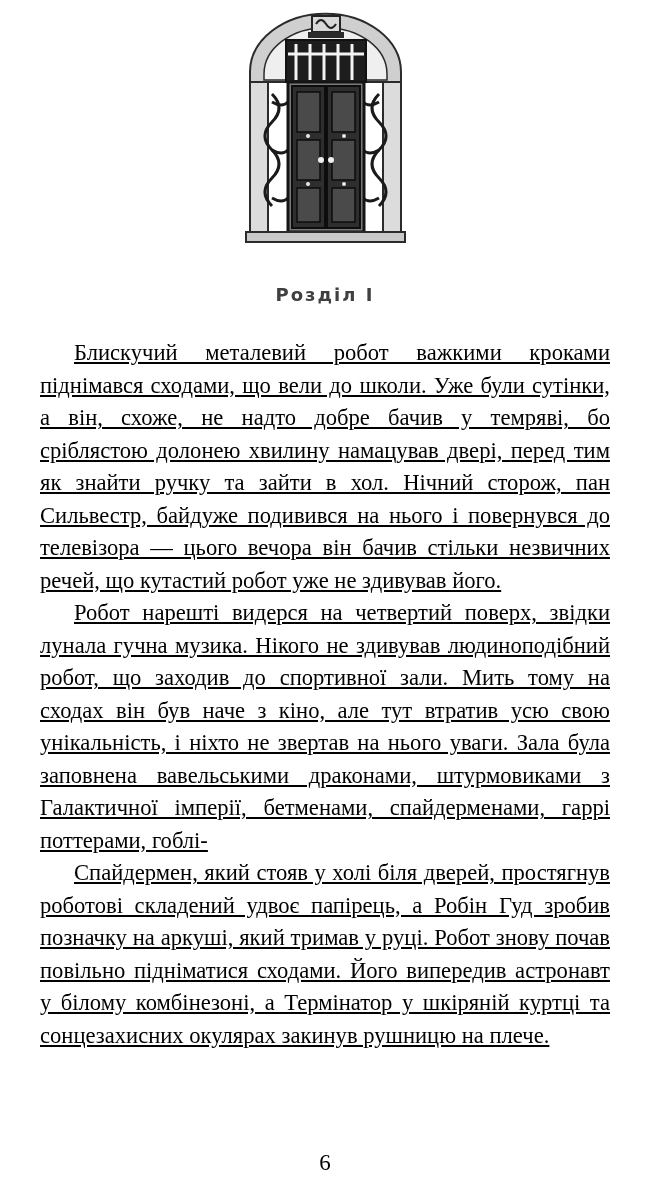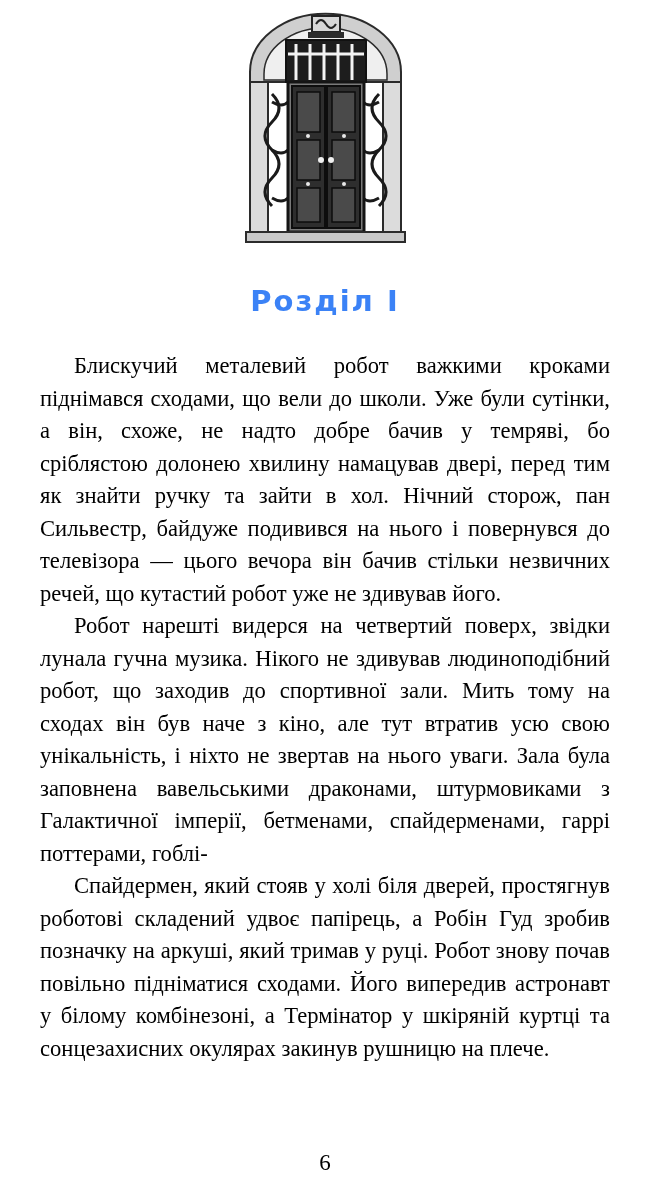--- a/index.html
+++ b/index.html
@@ -35,24 +35,24 @@
   }
   .door-art {
     display: block;
   }
 
   
   .chapter-number {
     text-align: center;
     font-family: "DejaVu Sans", sans-serif;
     font-weight: bold;
-    font-size: 29px;
+    font-size: 18px;
     letter-spacing: 2px;
     margin-top: 34px;
-    color: #3b82f6;
+    color: #404040;
   }
   .chapter-title {
     text-align: center;
     font-family: "DejaVu Sans", sans-serif;
     font-weight: bold;
     font-size: 29px;
     letter-spacing: 3px;
     margin-top: 17px;
     color: #0a0a0a;
   }
@@ -62,20 +62,21 @@
     margin-top: 32px;
     font-size: 22.6px;
     line-height: 32.5px;
     text-align: justify;
     text-justify: inter-word;
     hyphens: manual;
   }
   .body-text p {
     margin: 0;
     text-indent: 34px;
+    text-decoration: underline;
   }
 
   
   .folio {
     position: absolute;
     left: 0;
     right: 0;
     bottom: 22px;
     text-align: center;
     font-size: 23px;

